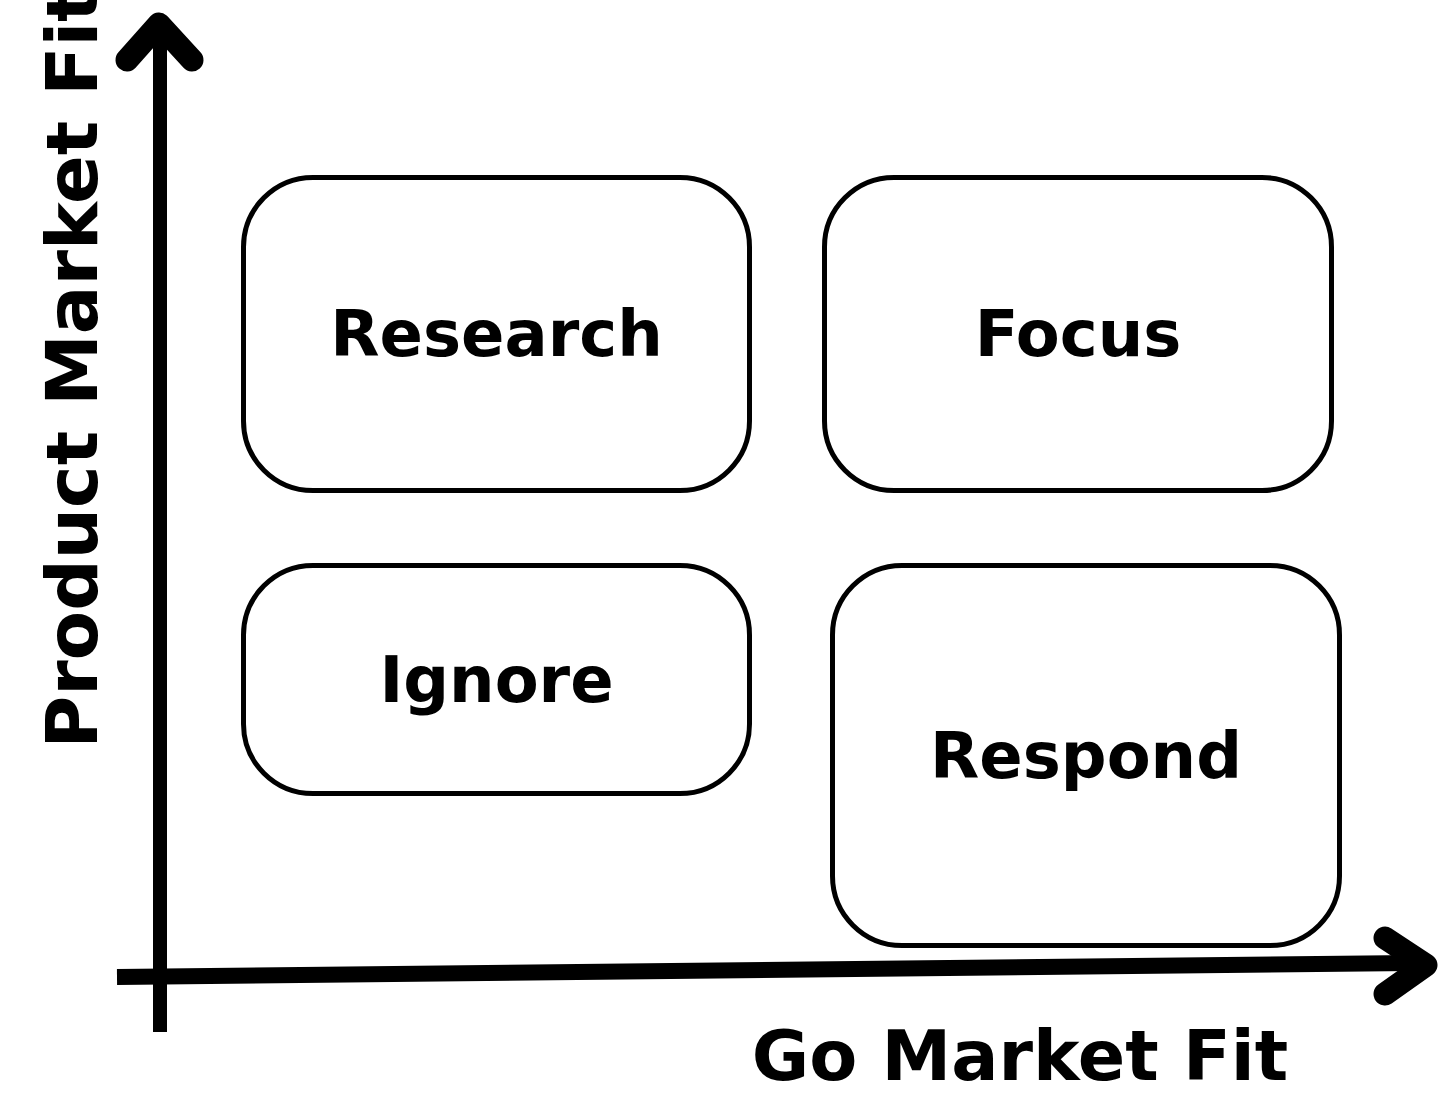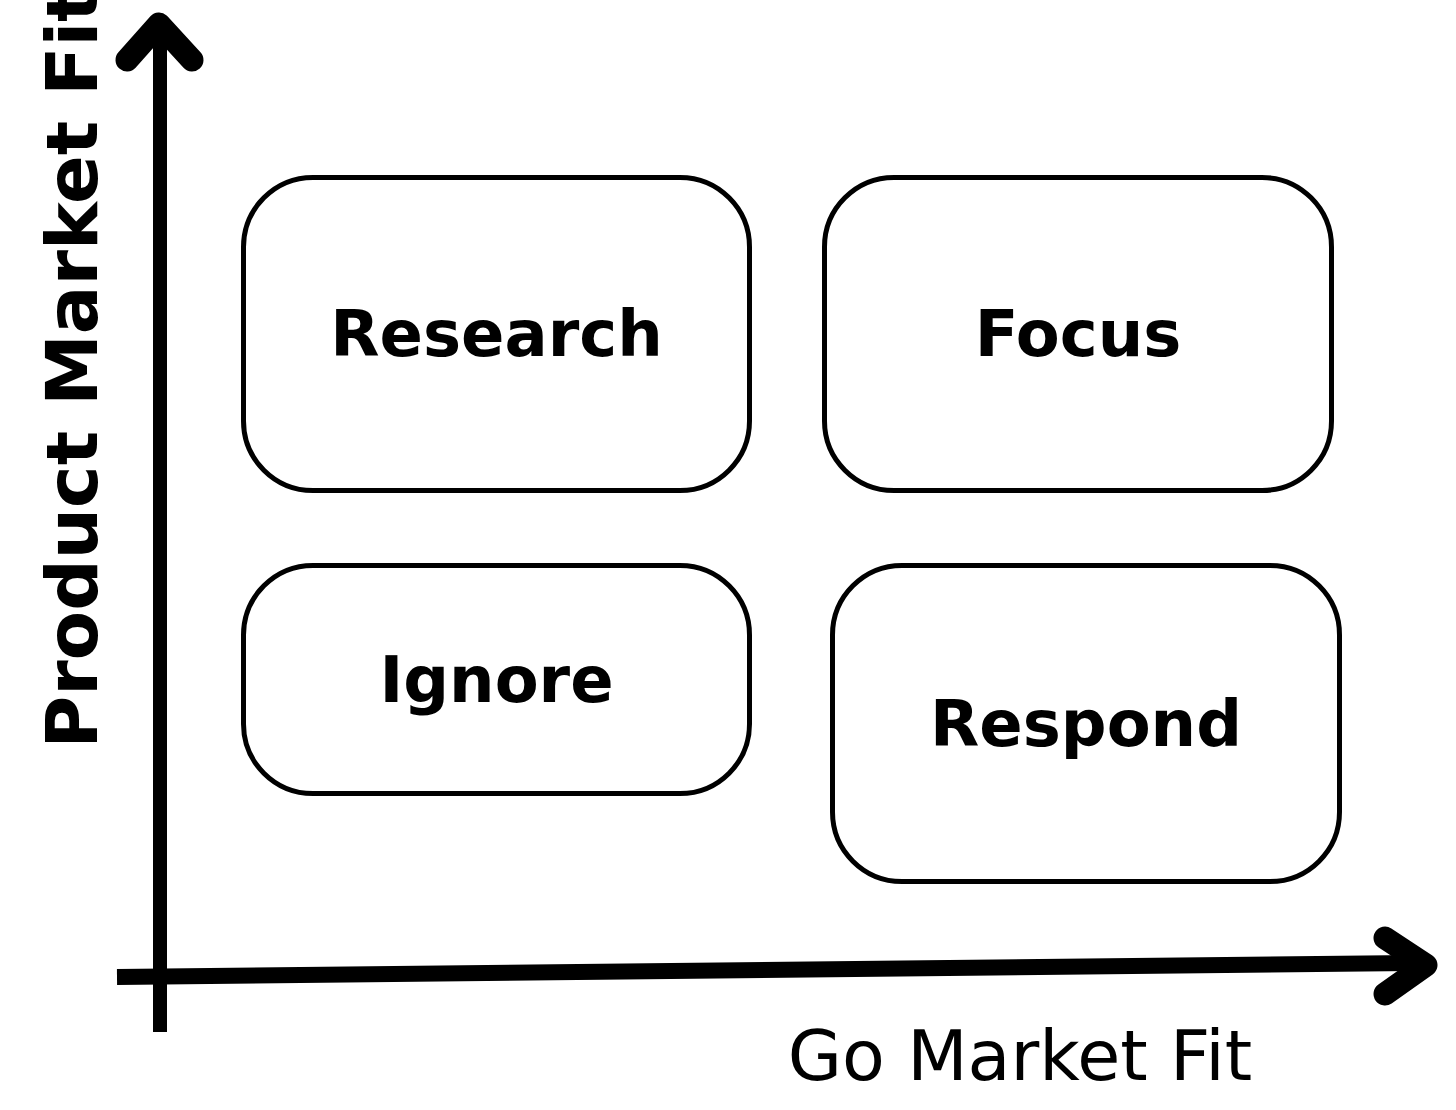--- a/index.html
+++ b/index.html
@@ -35,40 +35,40 @@
   .quadrant .q-label {
     font-size: 64px;
     font-weight: bold;
     color: #000000;
     letter-spacing: 0px;
     white-space: nowrap;
   }
   .q-research { left: 241px; top: 175px;  width: 511px; height: 318px; }
   .q-focus    { left: 822px; top: 175px;  width: 512px; height: 318px; }
   .q-ignore   { left: 241px; top: 563px;  width: 511px; height: 233px; }
-  .q-respond  { left: 830px; top: 563px;  width: 512px; height: 321px; }
+  .q-respond  { left: 830px; top: 563px;  width: 512px; height: 385px; }
 
   .y-axis-label {
     position: absolute;
     left: 72px;
     top: 368px;
     transform: translate(-50%, -50%) rotate(-90deg);
     transform-origin: center center;
     font-size: 72px;
     font-weight: bold;
     color: #000000;
     white-space: nowrap;
   }
   .x-axis-label {
     position: absolute;
     left: 1020px;
     top: 1056px;
     transform: translate(-50%, -50%);
     font-size: 70px;
-    font-weight: normal;
+    font-weight: bold;
     color: #000000;
     white-space: nowrap;
   }
 </style>
 </head>
 <body>
 
 <div class="canvas">
 
   <svg class="axes-svg" viewBox="0 0 1456 1110" xmlns="http://www.w3.org/2000/svg">

